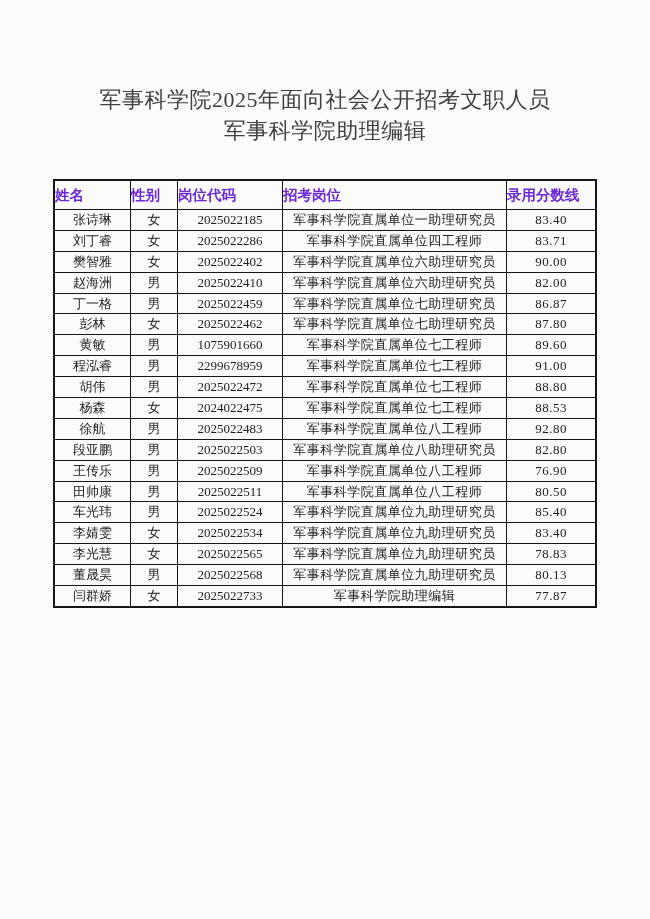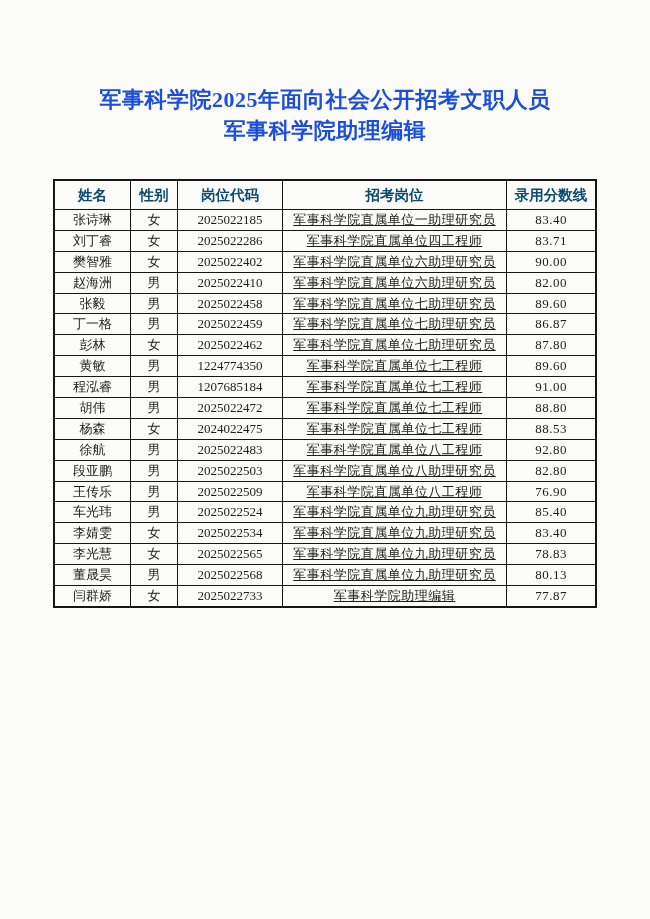--- a/index.html
+++ b/index.html
@@ -14,23 +14,23 @@
     margin: 0 auto;
     background: #fbfbf9;
     font-family: "Liberation Serif", "DejaVu Serif", serif;
     color: #1b1b1b;
     overflow: hidden;
   }
   .doc-title {
     padding-top: 84px;
     text-align: center;
     font-size: 22px;
-    font-weight: bold;
+    font-weight: normal;
     line-height: 31px;
-    color: #1d4ed8;
+    color: #404040;
     letter-spacing: 0.5px;
   }
   .doc-title .line {
     display: block;
   }
   table.roster {
     width: 536px;
     margin: 33px auto 0 auto;
     border-collapse: collapse;
     table-layout: fixed;
@@ -39,39 +39,38 @@
   table.roster th, table.roster td {
     border: 1px solid #161616;
     padding: 0;
     overflow: hidden;
     white-space: nowrap;
   }
   table.roster th {
     height: 28px;
     font-size: 14.5px;
     font-weight: bold;
-    text-align: center;
-    color: #0c4a6e;
+    text-align: left;
+    color: #6d28d9;
   }
   table.roster td {
     height: 19.9px;
     font-size: 13px;
     text-align: center;
     color: #1d1d1d;
   }
   .col-name     { width: 75px; }
   .col-gender   { width: 46px; }
   .col-code     { width: 104px; }
   .col-position { width: 223px; }
   .col-score    { width: 88px; }
   td.col-position {
     text-align: left;
     padding-left: 4px;
     letter-spacing: 0.5px;
-    text-decoration: underline;
   }
   td.col-score {
     letter-spacing: 0.5px;
     margin-left: 12px;
   }
 </style>
 </head>
 <body>
 
 <div class="page">
@@ -114,51 +113,44 @@
           <td class="col-score">90.00</td>
         </tr>
         <tr>
           <td class="col-name">赵海洲</td>
           <td class="col-gender">男</td>
           <td class="col-code">2025022410</td>
           <td class="col-position">军事科学院直属单位六助理研究员</td>
           <td class="col-score">82.00</td>
         </tr>
         <tr>
-          <td class="col-name">张毅</td>
-          <td class="col-gender">男</td>
-          <td class="col-code">2025022458</td>
-          <td class="col-position">军事科学院直属单位七助理研究员</td>
-          <td class="col-score">89.60</td>
-        </tr>
-        <tr>
           <td class="col-name">丁一格</td>
           <td class="col-gender">男</td>
           <td class="col-code">2025022459</td>
           <td class="col-position">军事科学院直属单位七助理研究员</td>
           <td class="col-score">86.87</td>
         </tr>
         <tr>
           <td class="col-name">彭林</td>
           <td class="col-gender">女</td>
           <td class="col-code">2025022462</td>
           <td class="col-position">军事科学院直属单位七助理研究员</td>
           <td class="col-score">87.80</td>
         </tr>
         <tr>
           <td class="col-name">黄敏</td>
           <td class="col-gender">男</td>
-          <td class="col-code">1224774350</td>
+          <td class="col-code">1075901660</td>
           <td class="col-position">军事科学院直属单位七工程师</td>
           <td class="col-score">89.60</td>
         </tr>
         <tr>
           <td class="col-name">程泓睿</td>
           <td class="col-gender">男</td>
-          <td class="col-code">1207685184</td>
+          <td class="col-code">2299678959</td>
           <td class="col-position">军事科学院直属单位七工程师</td>
           <td class="col-score">91.00</td>
         </tr>
         <tr>
           <td class="col-name">胡伟</td>
           <td class="col-gender">男</td>
           <td class="col-code">2025022472</td>
           <td class="col-position">军事科学院直属单位七工程师</td>
           <td class="col-score">88.80</td>
         </tr>
@@ -184,20 +176,27 @@
           <td class="col-score">82.80</td>
         </tr>
         <tr>
           <td class="col-name">王传乐</td>
           <td class="col-gender">男</td>
           <td class="col-code">2025022509</td>
           <td class="col-position">军事科学院直属单位八工程师</td>
           <td class="col-score">76.90</td>
         </tr>
         <tr>
+          <td class="col-name">田帅康</td>
+          <td class="col-gender">男</td>
+          <td class="col-code">2025022511</td>
+          <td class="col-position">军事科学院直属单位八工程师</td>
+          <td class="col-score">80.50</td>
+        </tr>
+        <tr>
           <td class="col-name">车光玮</td>
           <td class="col-gender">男</td>
           <td class="col-code">2025022524</td>
           <td class="col-position">军事科学院直属单位九助理研究员</td>
           <td class="col-score">85.40</td>
         </tr>
         <tr>
           <td class="col-name">李婧雯</td>
           <td class="col-gender">女</td>
           <td class="col-code">2025022534</td>

